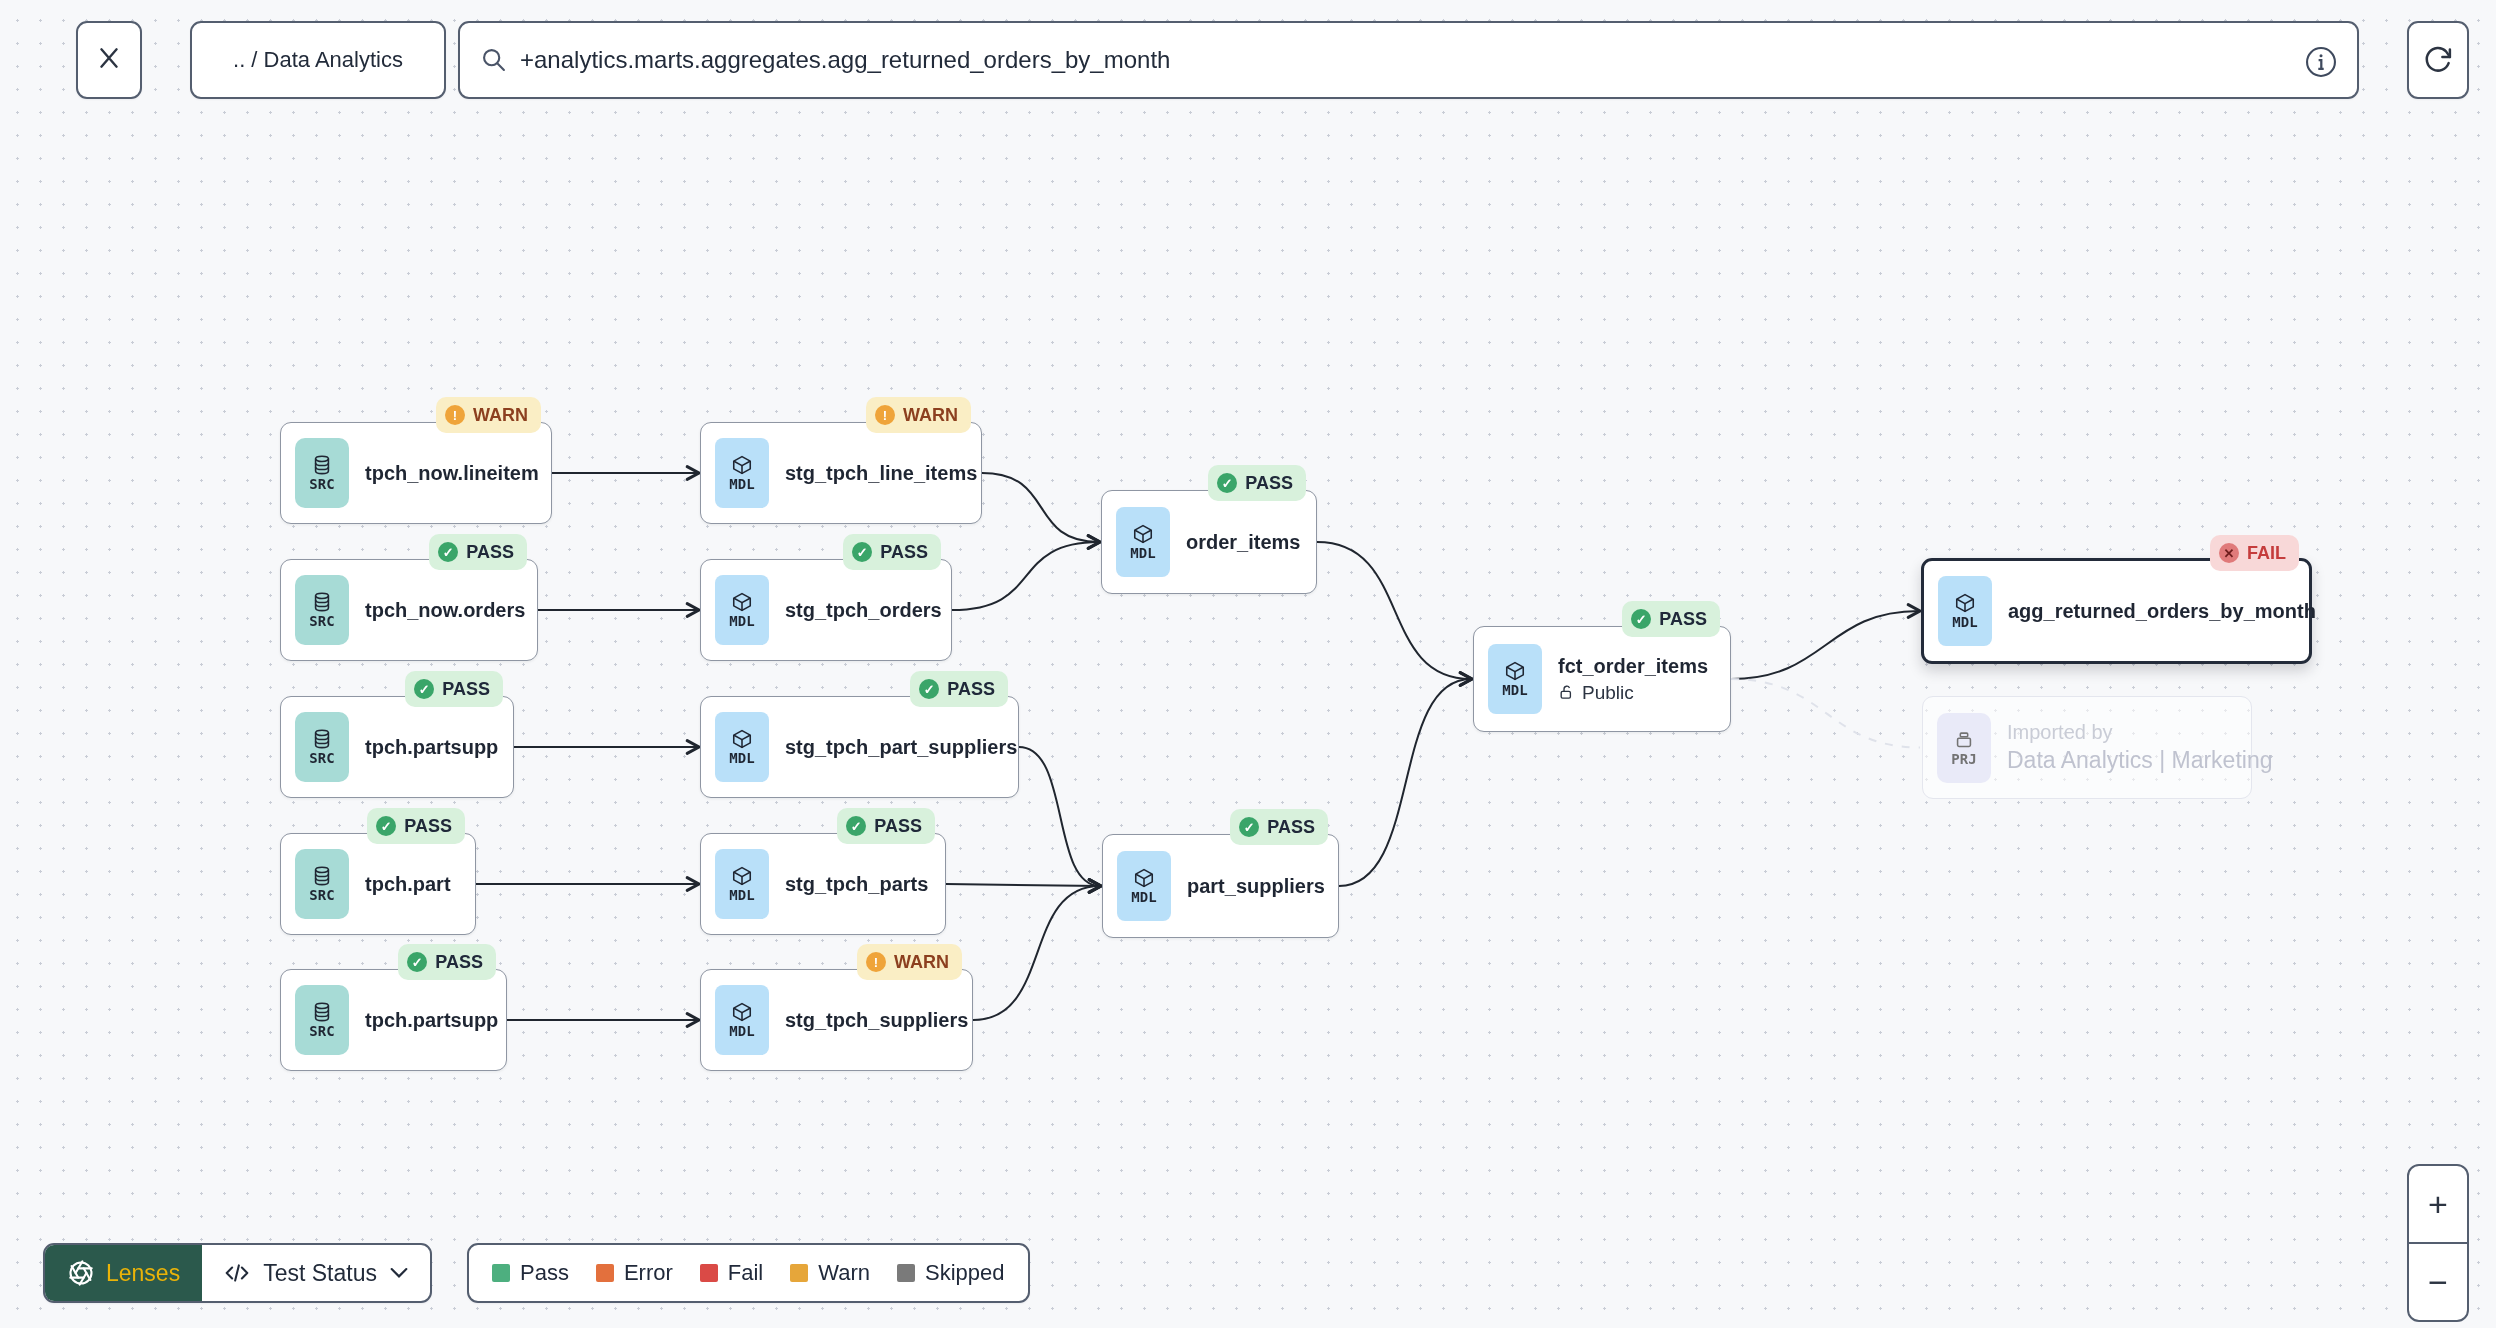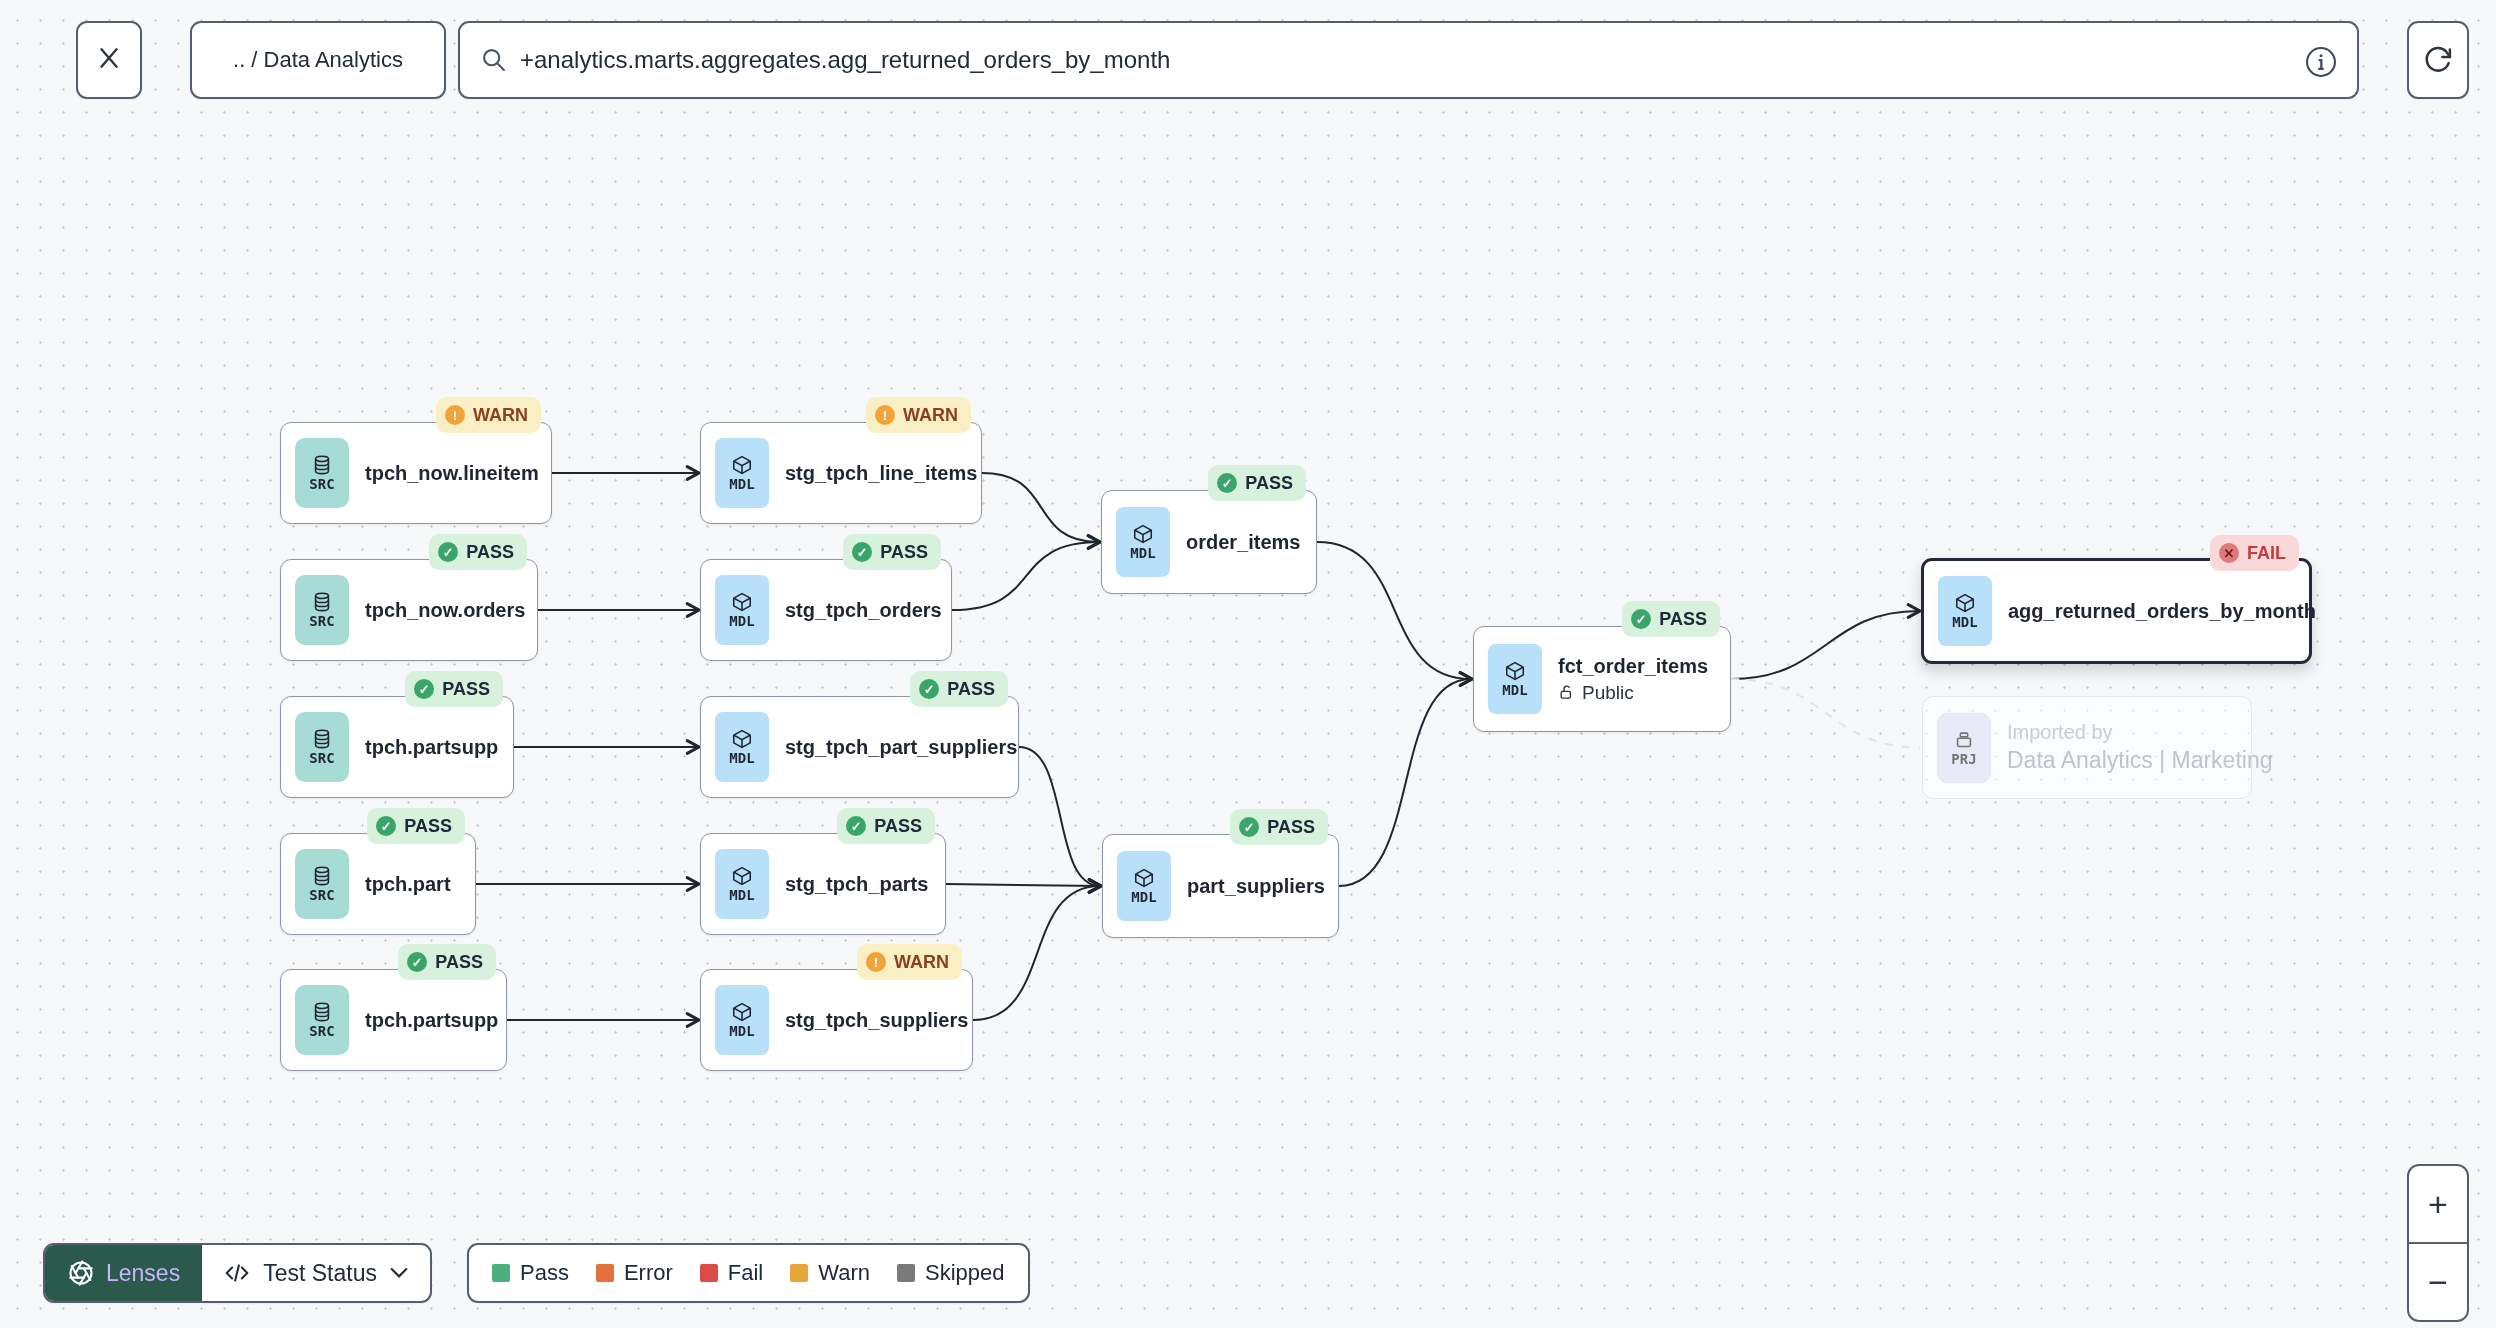--- a/index.html
+++ b/index.html
@@ -51,21 +51,21 @@
   .b-fail .bdot{background:#e07a7a;color:#6e1d1d;}
 
   
   .edge-layer{position:absolute;left:0;top:0;pointer-events:none;}
   .edge{stroke:#20262f;stroke-width:2;fill:none;}
   .edge.ghost-edge{stroke:#dfe2ea;stroke-dasharray:8 9;}
 
   
   .lens-pill{position:absolute;left:43px;bottom:25px;height:56px;display:flex;border:2px solid #545e6f;
     border-radius:11px;overflow:hidden;background:#fff;box-shadow:0 1px 2px rgba(20,25,35,.05);}
-  .lens-left{background:#2b594c;color:#c4b5fd;display:flex;align-items:center;gap:11px;padding:0 22px;font-size:23px;cursor:pointer;}
+  .lens-left{background:#2b594c;color:#eab308;display:flex;align-items:center;gap:11px;padding:0 22px;font-size:23px;cursor:pointer;}
   .lens-left svg{width:28px;height:28px;}
   .lens-right{display:flex;align-items:center;gap:13px;padding:0 22px;font-size:23px;color:#222b3a;cursor:pointer;}
   .lens-right svg{color:#222b3a;}
   .legend{position:absolute;left:467px;bottom:25px;height:56px;display:flex;align-items:center;gap:27px;
     padding:0 23px;background:#fff;border:2px solid #545e6f;border-radius:11px;box-shadow:0 1px 2px rgba(20,25,35,.05);}
   .legend-item{display:flex;align-items:center;gap:10px;font-size:22px;color:#20293a;}
   .swatch{width:18px;height:18px;border-radius:2px;}
   .zoomctl{position:absolute;right:27px;bottom:6px;width:62px;height:158px;box-sizing:border-box;background:#fff;
     border:2px solid #545e6f;border-radius:12px;display:flex;flex-direction:column;overflow:hidden;}
   .zoomctl .zbtn{flex:1;display:flex;align-items:center;justify-content:center;font-size:34px;color:#2c3442;cursor:pointer;}

